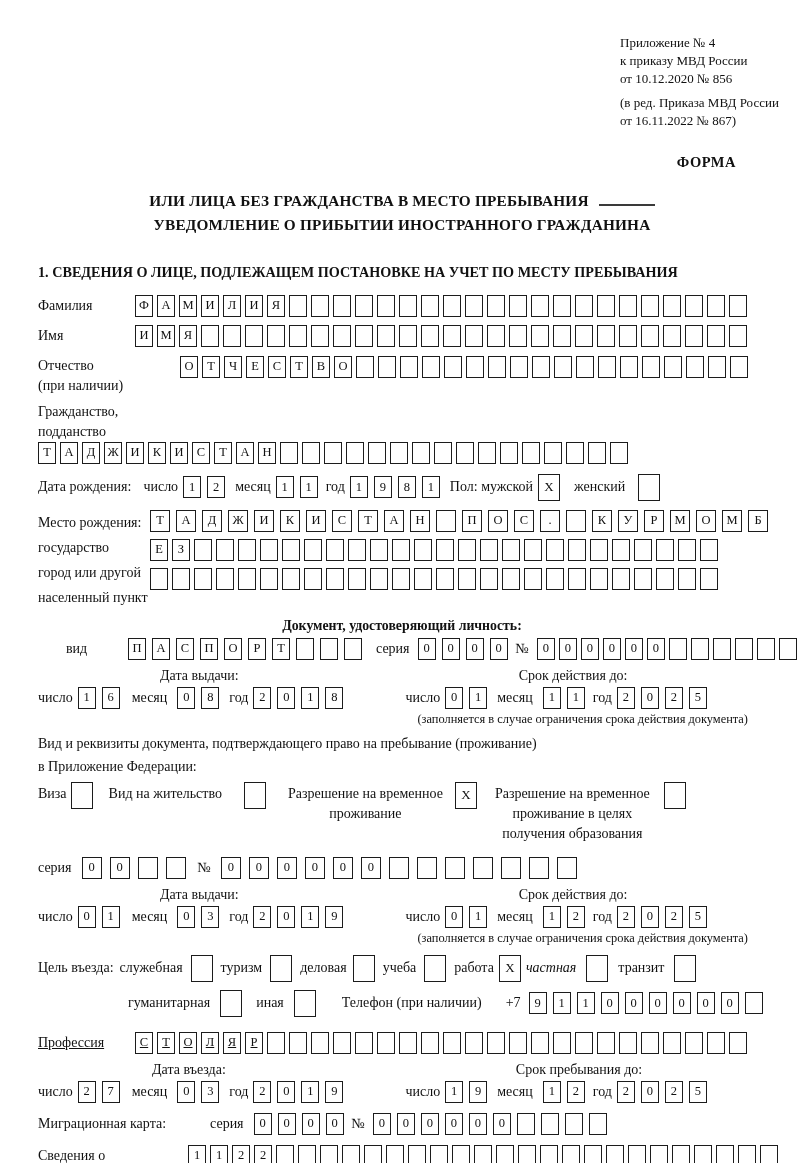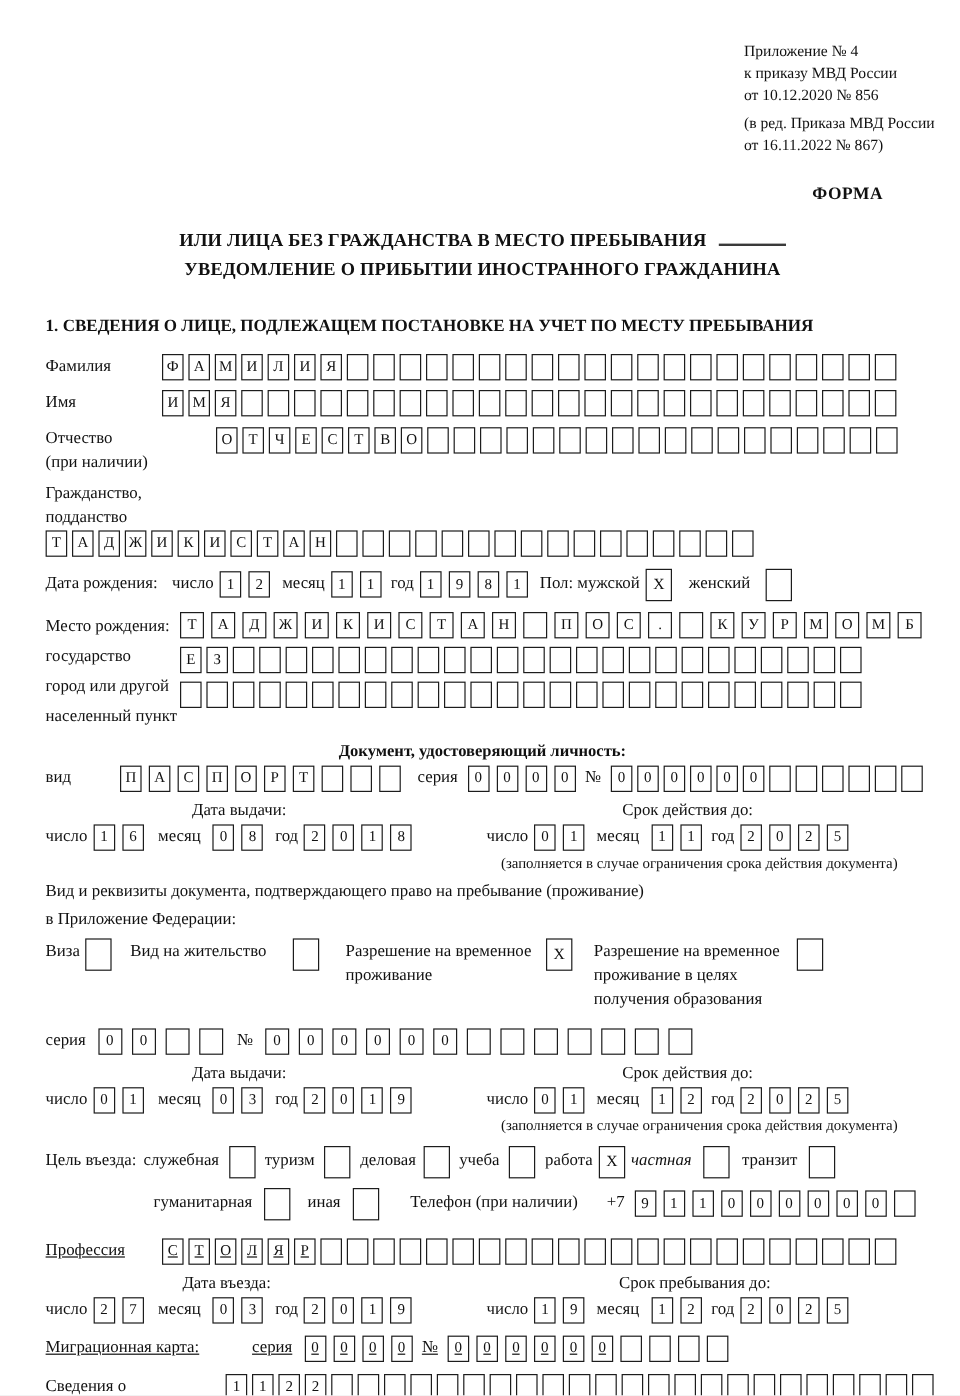--- a/index.html
+++ b/index.html
@@ -25,21 +25,21 @@
     width:16px;height:20px;border:1.6px solid #1c1c1c;background:#fff;
     display:inline-flex;align-items:center;justify-content:center;
     font-size:12.5px;flex:none;
   }
   .w18 .cell{width:18px;}
   .cbx .cell{width:20px;height:25px;font-size:13px;}
   .grp{display:flex;align-items:center;gap:5px;}
   .subhead{display:flex;font-size:14px;margin-top:8px;}
   .note{font-size:12.4px;text-align:right;padding-right:18px;margin-top:3px;}
   .center-bold{font-weight:bold;font-size:13.8px;text-align:center;margin-top:8px;}
-  .pblock{line-height:1.45;}
+  .pblock{text-align:center;line-height:1.45;}
   .reps{display:flex;align-items:flex-start;margin-top:10px;font-size:14px;}
   .reps-labels{width:150px;line-height:22px;flex:none;}
   .reps-rows .cells{margin-bottom:10px;}
 </style>
 </head>
 <body>
 
 <div class="page">
 
   <div class="hdr">
@@ -326,21 +326,21 @@
           <span class="cell"></span>
           <span class="cell"></span>
           <span class="cell"></span>
         </div>
     </div>
   </div>
 
   <div class="center-bold">Документ, удостоверяющий личность:</div>
 
   <div class="row" style="margin-top:4px;">
-    <span class="lbl" style="width:62px;">вид</span>
+    <span class="lbl" style="width:62px;margin-left:28px;">вид</span>
     <div class="cells g6">
         <span class="cell">П</span>
         <span class="cell">А</span>
         <span class="cell">С</span>
         <span class="cell">П</span>
         <span class="cell">О</span>
         <span class="cell">Р</span>
         <span class="cell">Т</span>
         <span class="cell"></span>
         <span class="cell"></span>
@@ -639,21 +639,21 @@
       </div>
     <span style="margin-left:8px;">год</span>
     <div class="cells g6" style="margin-left:5px;">
         <span class="cell">2</span>
         <span class="cell">0</span>
         <span class="cell">2</span>
         <span class="cell">5</span>
       </div>
   </div>
 
-  <div class="row" style="margin-top:10px;text-decoration:underline;">
+  <div class="row" style="margin-top:10px;">
     <span>Миграционная карта:</span>
     <span style="margin-left:44px;">серия</span>
     <div class="cells g6" style="margin-left:10px;">
         <span class="cell">0</span>
         <span class="cell">0</span>
         <span class="cell">0</span>
         <span class="cell">0</span>
       </div>
     <span style="margin-left:8px;">№</span>
     <div class="cells g6" style="margin-left:8px;">

